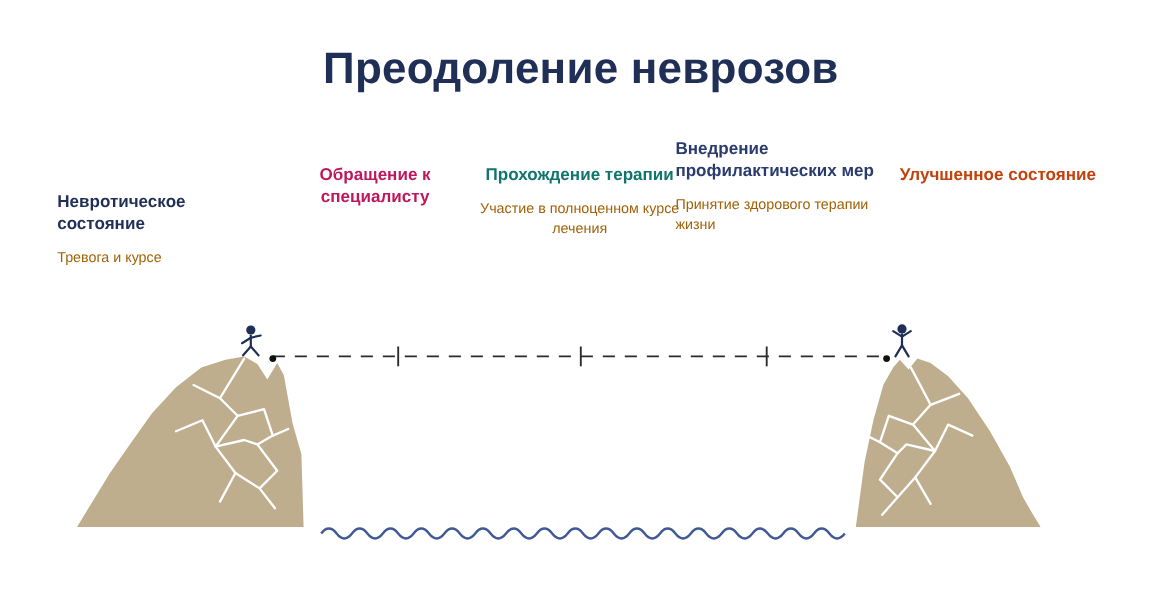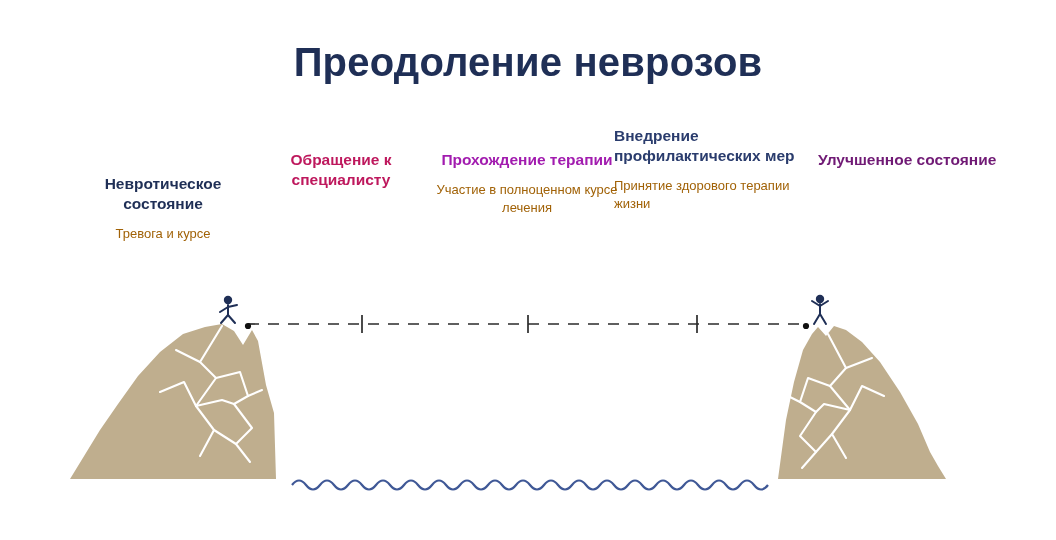--- a/index.html
+++ b/index.html
@@ -49,31 +49,31 @@
     font-weight: bold;
     line-height: 1.28;
   }
   .step-sub {
     margin-top: 9px;
     font-size: 13px;
     line-height: 1.38;
     color: #a16207;
   }
   
-  .step-1 { left: 18px;   text-align: center; }
+  .step-1 { left: 0px;   text-align: left; }
   .step-2 { left: 196px; text-align: center; }
   .step-3 { left: 382px; text-align: center; }
   .step-4 { left: 562px; text-align: left; }
   .step-5 { left: 766px; text-align: left; }
 
   .step-1 .step-head { color: #1f2f56; padding-top: 48px; }
   .step-2 .step-head { color: #be185d; padding-top: 24px; }
-  .step-3 .step-head { color: #a21caf; padding-top: 24px; }
+  .step-3 .step-head { color: #0f766e; padding-top: 24px; }
   .step-4 .step-head { color: #2a3c6d; padding-top: 0px; }
-  .step-5 .step-head { color: #701a75; padding-top: 24px; }
+  .step-5 .step-head { color: #c2410c; padding-top: 24px; }
 
   .step-1 .step-sub { padding-top: 2px; }
   .step-2 .step-sub { padding-top: 2px; }
   .step-3 .step-sub { padding-top: 2px; }
   .step-4 .step-sub { padding-top: 2px; }
   .step-5 .step-sub { padding-top: 2px; }
 
   
   #scene {
     position: absolute;

